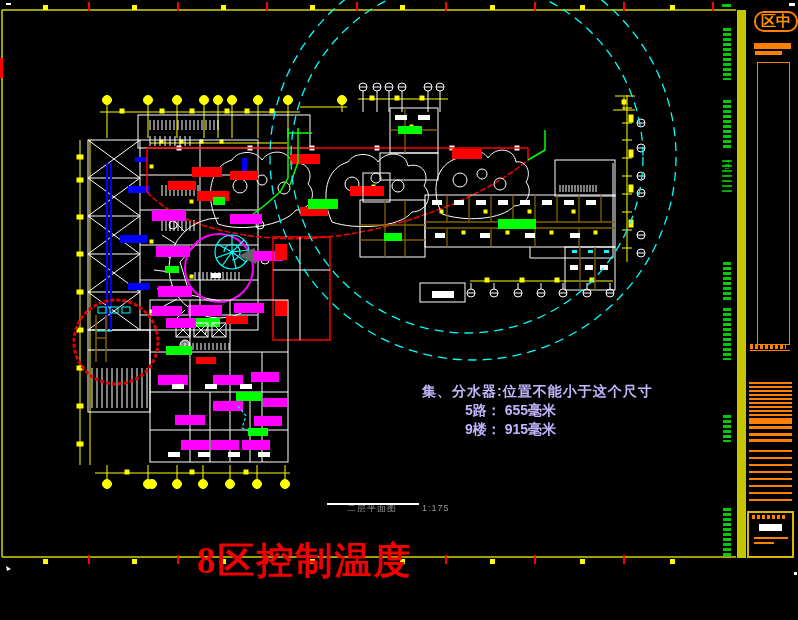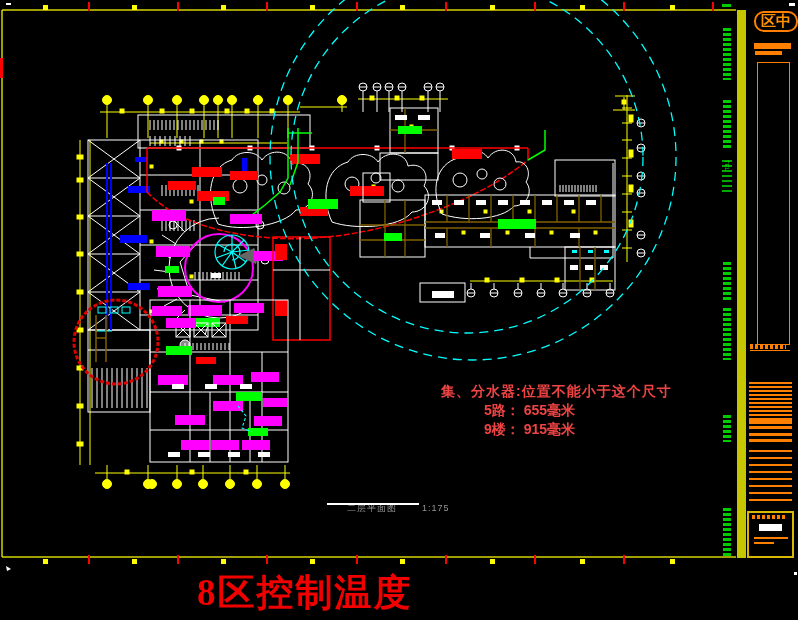--- a/index.html
+++ b/index.html
@@ -1,27 +1,27 @@
 <!DOCTYPE html>
 <html><head>
 <meta charset="utf-8">
 <style>
   html,body{margin:0;padding:0;background:#000;width:798px;height:620px;overflow:hidden;
     font-family:"Liberation Sans",sans-serif;}
   #stage{position:relative;width:798px;height:620px;background:#000;}
   #plan-svg{position:absolute;left:0;top:0;}
   .abs{position:absolute;}
   
-  #annotation{left:441px;top:383px;color:#ef4444;}
+  #annotation{left:422px;top:383px;color:#c4b5fd;}
   #annotation .ttl{font-size:14px;font-weight:bold;letter-spacing:1px;white-space:pre;}
   #annotation .row{font-size:14px;font-weight:bold;margin-left:43px;line-height:19px;white-space:pre;}
   #caption{left:333px;top:492px;color:#969696;font-size:9px;letter-spacing:1px;white-space:pre;}
   #caption .scale{margin-left:25px;}
   #caption-underline{left:327px;top:503px;width:92px;height:2px;background:#fff;}
-  #zone-text{left:197px;top:568px;color:#f20000;font-size:37px;font-weight:bold;
+  #zone-text{left:197px;top:536px;color:#f20000;font-size:37px;font-weight:bold;
     font-family:"Liberation Serif",serif;letter-spacing:2px;white-space:pre;}
   
   .microgreen{left:723px;width:8px;background:repeating-linear-gradient(180deg,#00cc00 0 3px,transparent 3px 5px);}
   #tel-block{left:722px;top:160px;width:10px;height:34px;color:#00ee00;font-size:6px;
     writing-mode:vertical-rl;text-orientation:mixed;line-height:10px;
     background:repeating-linear-gradient(180deg,#00aa00 0 2px,transparent 2px 5px);}
   #yellow-band{left:737px;top:10px;width:9px;height:548px;background:#c6c600;}
   #logo-oval{left:754px;top:11px;width:40px;height:17px;border:2px solid #ff8000;border-radius:10px;
     color:#ff9000;font-size:15px;font-weight:bold;text-align:center;line-height:16px;overflow:hidden;}
   .obar{background:#ff8000;}

